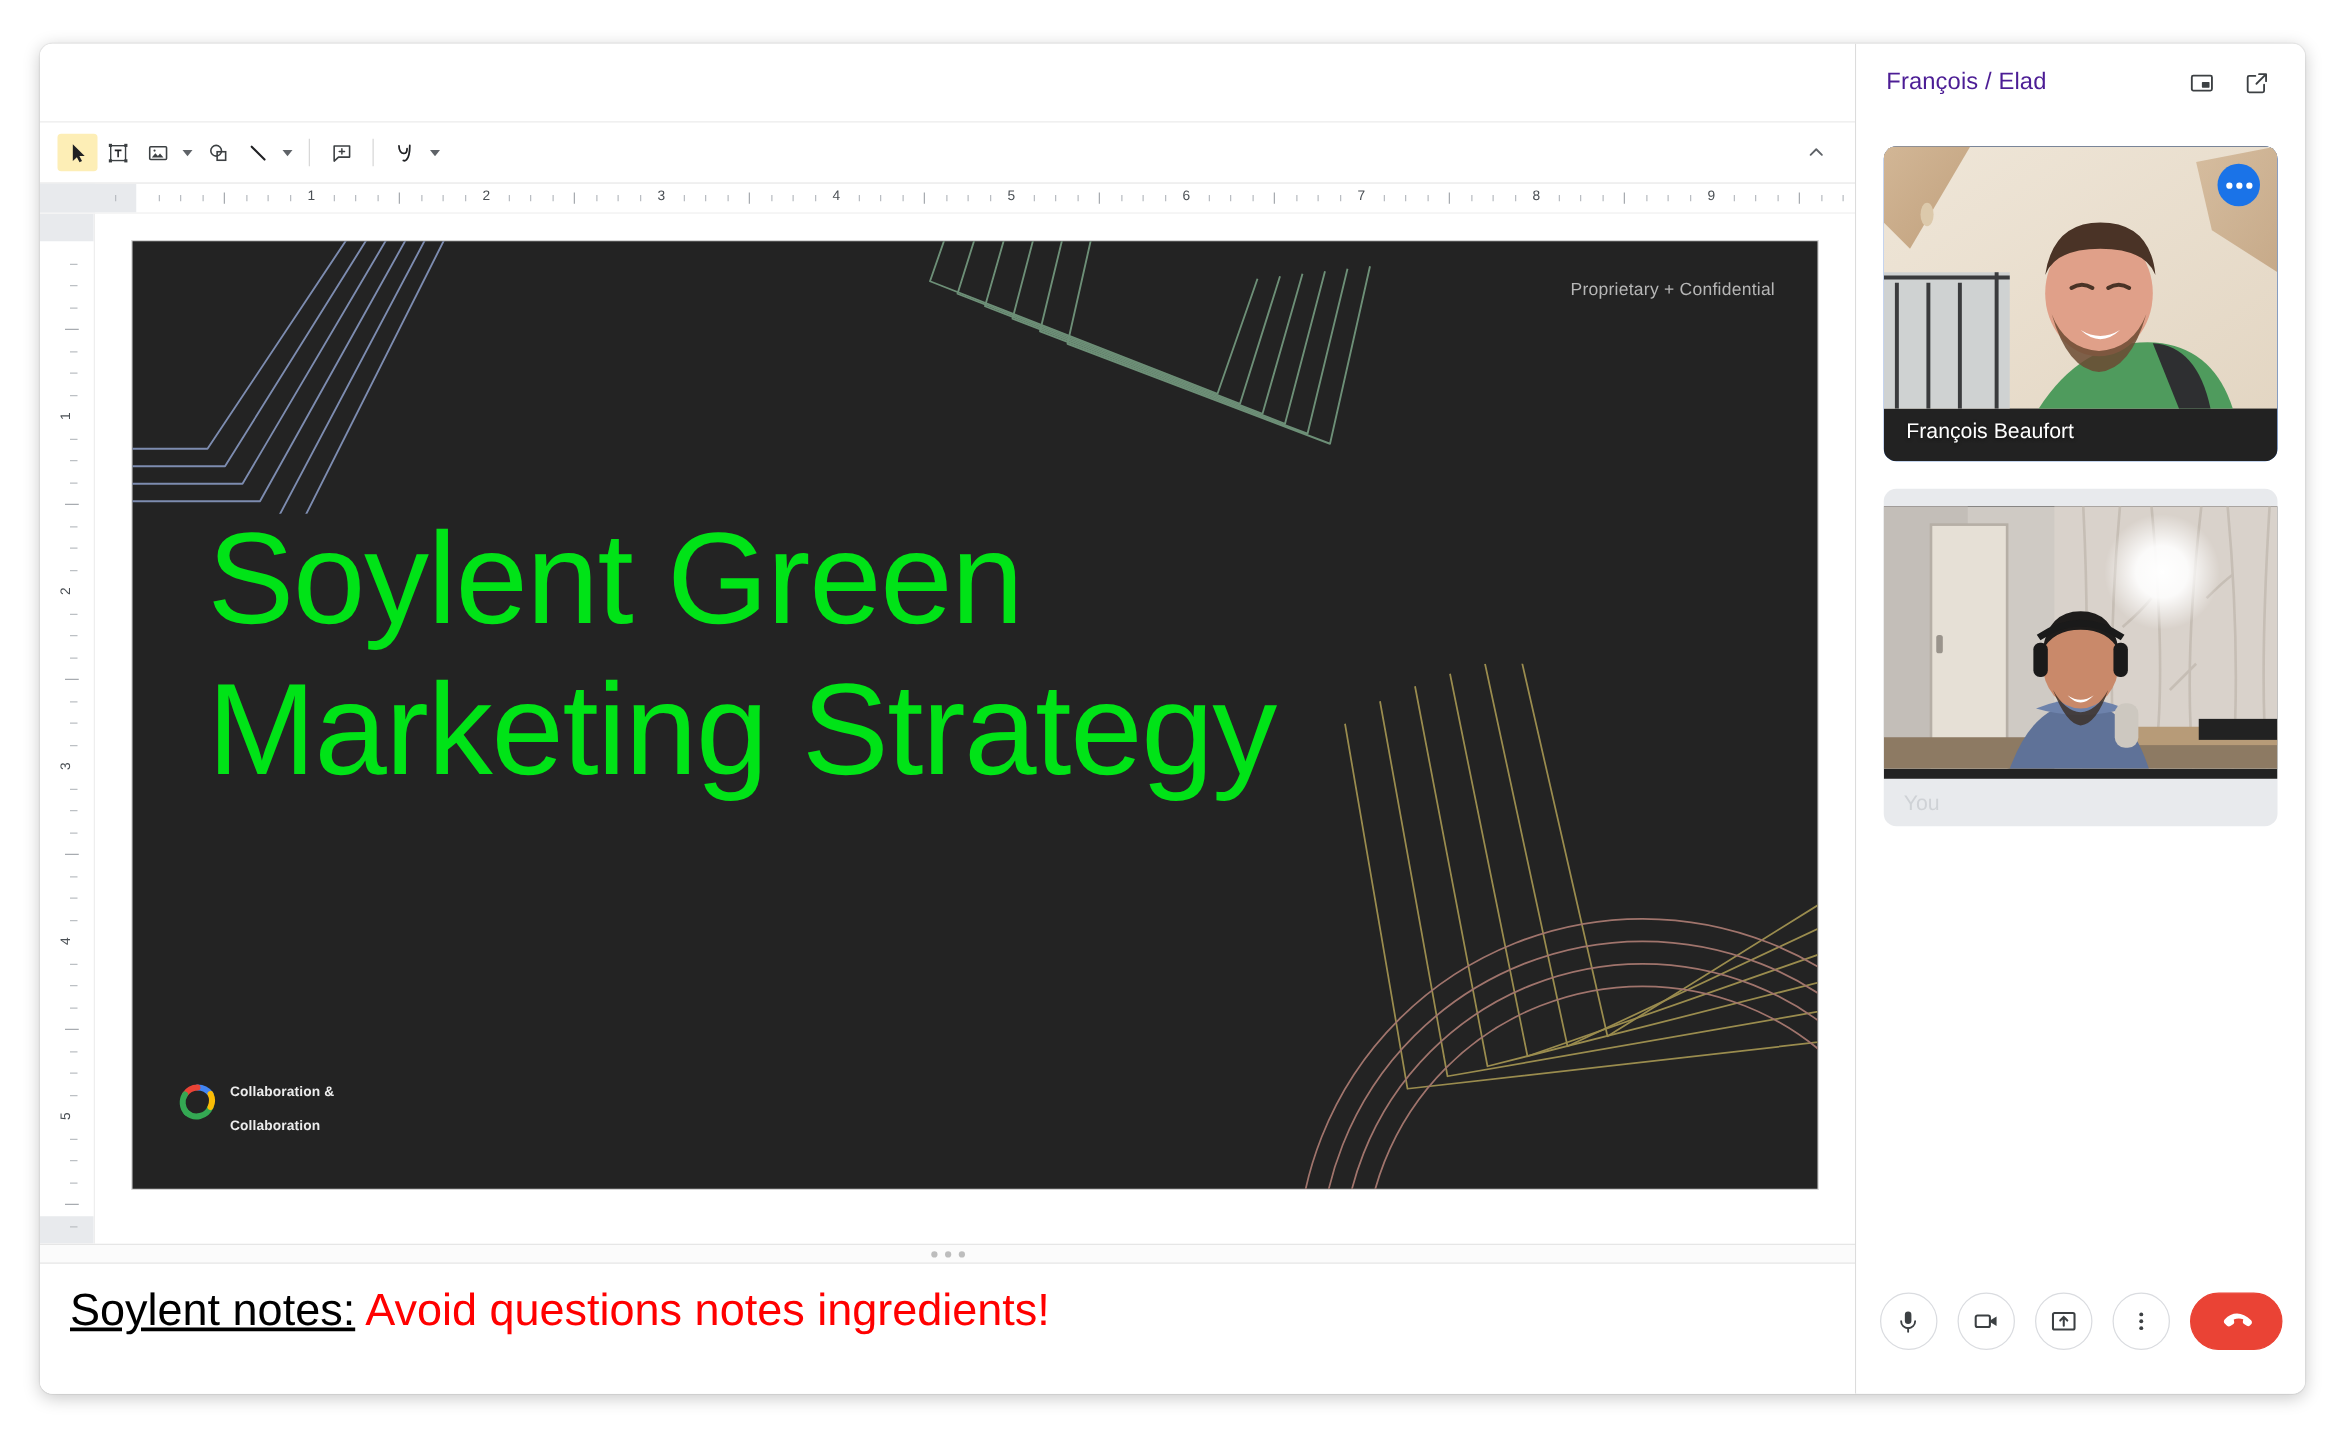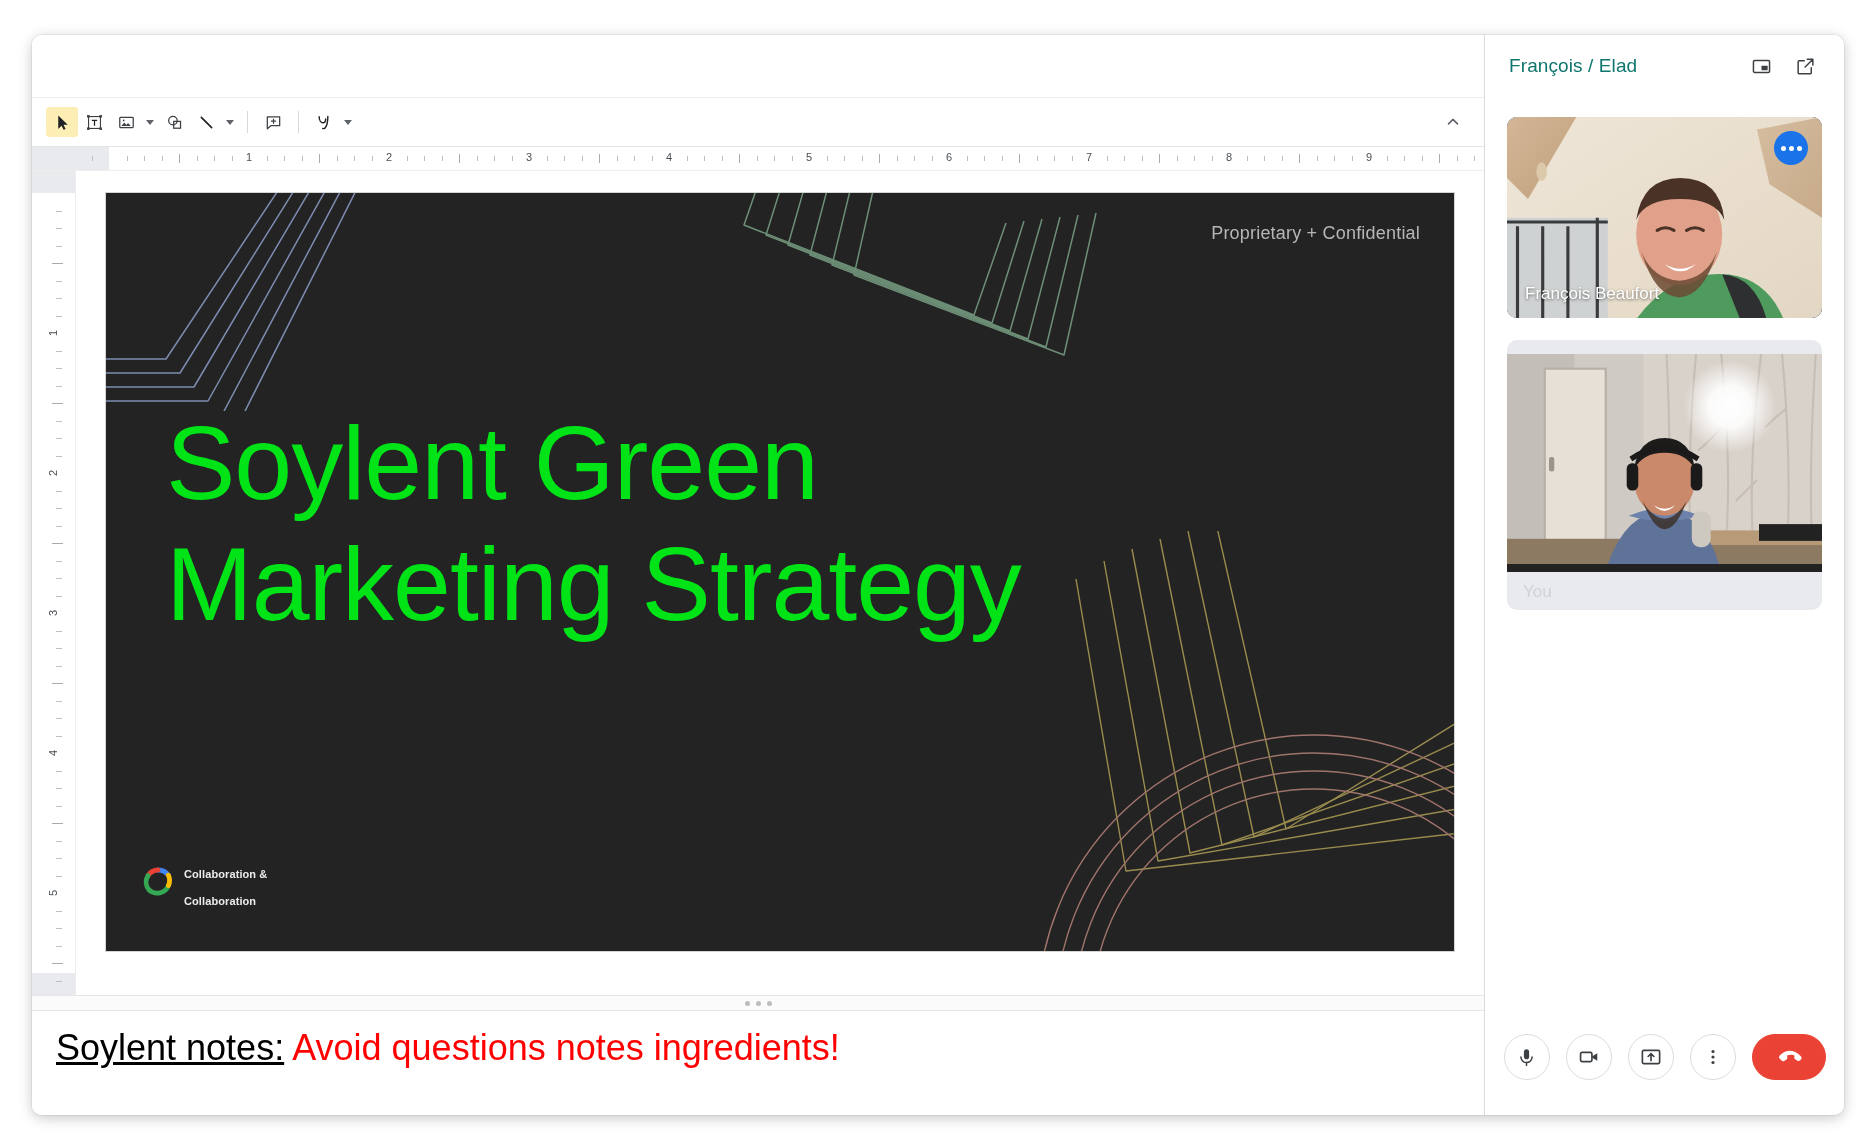--- a/index.html
+++ b/index.html
@@ -102,21 +102,21 @@
   
   .slide {
     position:absolute; left: 30px; top: 22px;
     width: 1348px; height: 758px;
     background: #232323;
     overflow: hidden;
     box-shadow: 0 0 0 1px #d4d4d4;
   }
   .slide-conf {
     position:absolute; right: 34px; top: 30px;
-    font-size: 18px; color:#b6b6b6; letter-spacing: .2px;
+    font-size: 14px; color:#b6b6b6; letter-spacing: .2px;
   }
   .slide-title {
     position:absolute; left: 60px; top: 210px;
     width: 1060px;
     font-size: 104px; line-height: 1.16;
     color: #00e317;
     font-weight: 400;
     letter-spacing: -1px;
   }
   .brand {
@@ -151,32 +151,32 @@
 
   
   .meet {
     position:relative; flex:1; height:100%;
     background:#ffffff; display:flex; flex-direction:column;
   }
   .meet-head {
     height: 62px; display:flex; align-items:center;
     padding: 0 22px 0 24px; gap: 10px;
   }
-  .meet-title { flex:1; font-size: 19px; color:#0f766e; letter-spacing:.1px; }
+  .meet-title { flex:1; font-size: 19px; color:#4c1d95; letter-spacing:.1px; }
   .meet-hbtn { width:34px;height:34px;display:flex;align-items:center;justify-content:center;
                cursor:pointer; border-radius:50%; }
 
   .tiles { flex:1; padding: 20px 22px 0 22px; overflow:hidden; }
   .tile {
     position:relative; width: 100%; border-radius: 10px; overflow:hidden;
     margin-bottom: 22px;
   }
   .tile.active { outline: 3px solid #4285f4; outline-offset:-3px; }
   .tile.self { background:#e8eaed; padding: 14px 0 38px 0; }
-  .tile-video { position:relative; width:100%; height: 201px; overflow:hidden; background:#222; }
+  .tile-video { position:relative; width:100%; height: 252px; overflow:hidden; background:#222; }
   .tile.self .tile-video { height: 218px; }
   .tile-name {
     position:absolute; left: 18px; bottom: 14px;
     font-size: 17px; color:#ffffff; font-weight:500;
     text-shadow: 0 1px 3px rgba(0,0,0,.55);
   }
   .tile.self .tile-name { color:#cfd2d6; text-shadow:none; bottom: 8px; left: 16px; }
   .tile-more {
     position:absolute; right: 14px; top: 14px;
     width: 34px; height: 34px; border-radius:50%;

